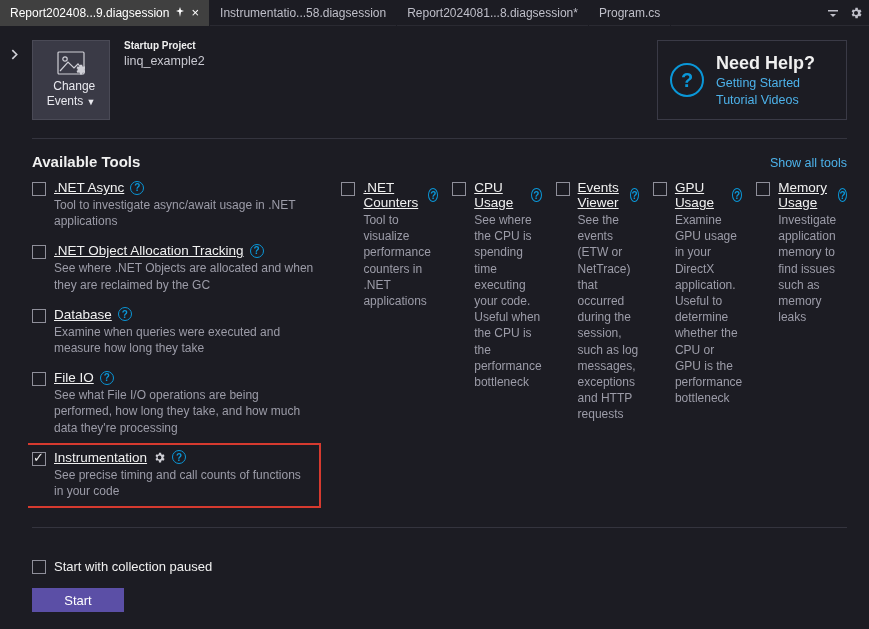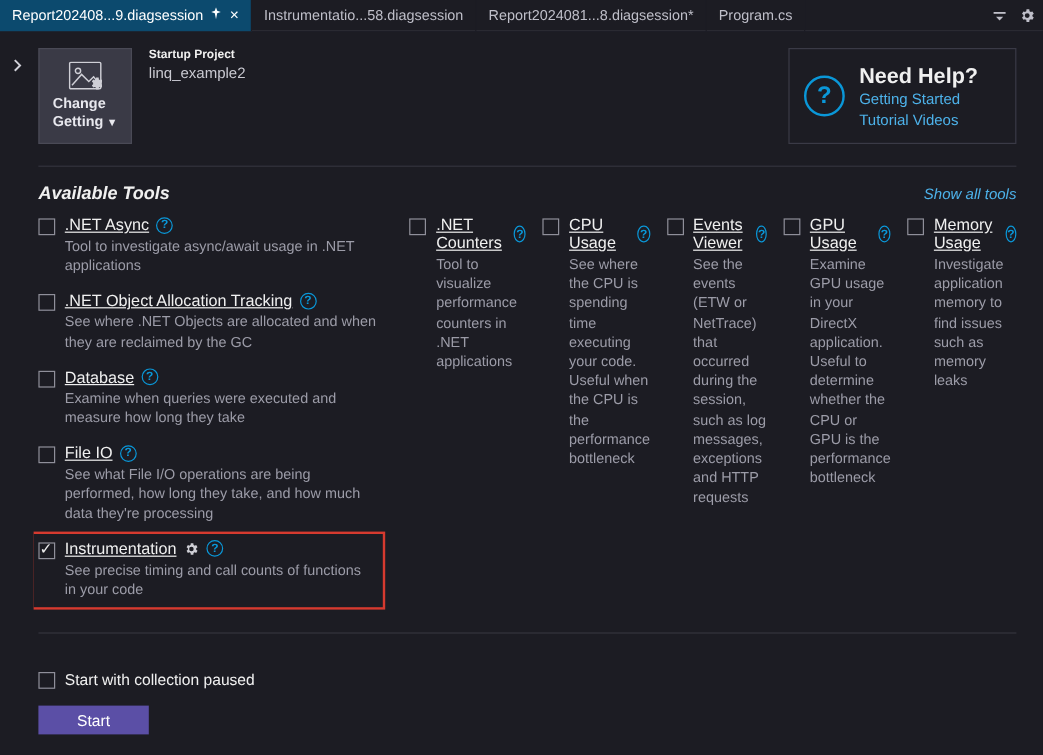--- a/index.html
+++ b/index.html
@@ -24,21 +24,21 @@
     display: flex;
     align-items: center;
     padding: 4px 10px;
     font-size: 12px;
     color: #bfbfc9;
     border-right: 1px solid #1c1c23;
     height: 26px;
     cursor: pointer;
   }
   .tab.active {
-    background: #0c4a6e;
+    background: #404040;
     color: #ffffff;
   }
   .tab .pin { margin-left: 6px; font-size: 11px; }
   .tab .close { margin-left: 6px; font-size: 13px; line-height: 1; }
   .tab-bar-right {
     position: absolute;
     right: 6px;
     top: 0;
     height: 26px;
     display: flex;
@@ -84,21 +84,21 @@
     height: 80px;
     display: flex;
     flex-direction: column;
     align-items: center;
     justify-content: center;
     color: #e8e8ee;
     font-size: 12px;
     cursor: pointer;
   }
   .change-target-btn svg { margin-bottom: 4px; }
-  .change-target-label { line-height: 1.25; text-align: left; font-weight: bold; }
+  .change-target-label { line-height: 1.25; text-align: right; }
   .caret-down { font-size: 9px; margin-left: 3px; }
 
   .target-info .target-title {
     font-size: 10px;
     font-weight: 600;
     margin-bottom: 3px;
   }
   .target-info .target-sub {
     font-size: 12.5px;
     color: #c9c9d1;
@@ -130,21 +130,20 @@
     border: none;
     border-top: 1px solid #34343e;
     margin: 4px 0 14px 0;
   }
 
   .tools-header {
     display: flex;
     align-items: baseline;
     justify-content: space-between;
     margin-bottom: 10px;
-    font-style: italic;
   }
   .tools-grid {
     display: grid;
     grid-template-columns: 1fr 1fr;
     column-gap: 28px;
     row-gap: 14px;
   }
   .tool {
     display: flex;
     align-items: flex-start;
@@ -262,21 +261,21 @@
         <svg width="28" height="24" viewBox="0 0 28 24">
           <rect x="1" y="1" width="26" height="22" rx="1" fill="none" stroke="#cfcfd6" stroke-width="1.2"></rect>
           <circle cx="8" cy="8" r="2.2" fill="none" stroke="#cfcfd6" stroke-width="1.2"></circle>
           <path d="M3 20 L11 11 L17 17 L21 13 L25 18" fill="none" stroke="#cfcfd6" stroke-width="1.2"></path>
           <g transform="translate(17,12) scale(0.55)">
             <path d="M19.4 13a7.5 7.5 0 0 0 0-2l2-1.6-2-3.4-2.4.9a7.5 7.5 0 0 0-1.7-1L15 3h-4l-.3 2.9a7.5 7.5 0 0 0-1.7 1l-2.4-.9-2 3.4L6.6 11a7.5 7.5 0 0 0 0 2l-2 1.6 2 3.4 2.4-.9a7.5 7.5 0 0 0 1.7 1L11 21h4l.3-2.9a7.5 7.5 0 0 0 1.7-1l2.4.9 2-3.4Z" fill="#cfcfd6"></path>
           </g>
         </svg>
         <div class="change-target-label">
           <span>Change</span><br>
-          <span>Getting</span><span class="caret-down">▼</span>
+          <span>Events</span><span class="caret-down">▼</span>
         </div>
       </div>
 
       <div class="target-info">
         <div class="target-title">Startup Project</div>
         <div class="target-sub">linq_example2</div>
       </div>
 
       <div class="help-box">
         <div class="help-icon">?</div>

